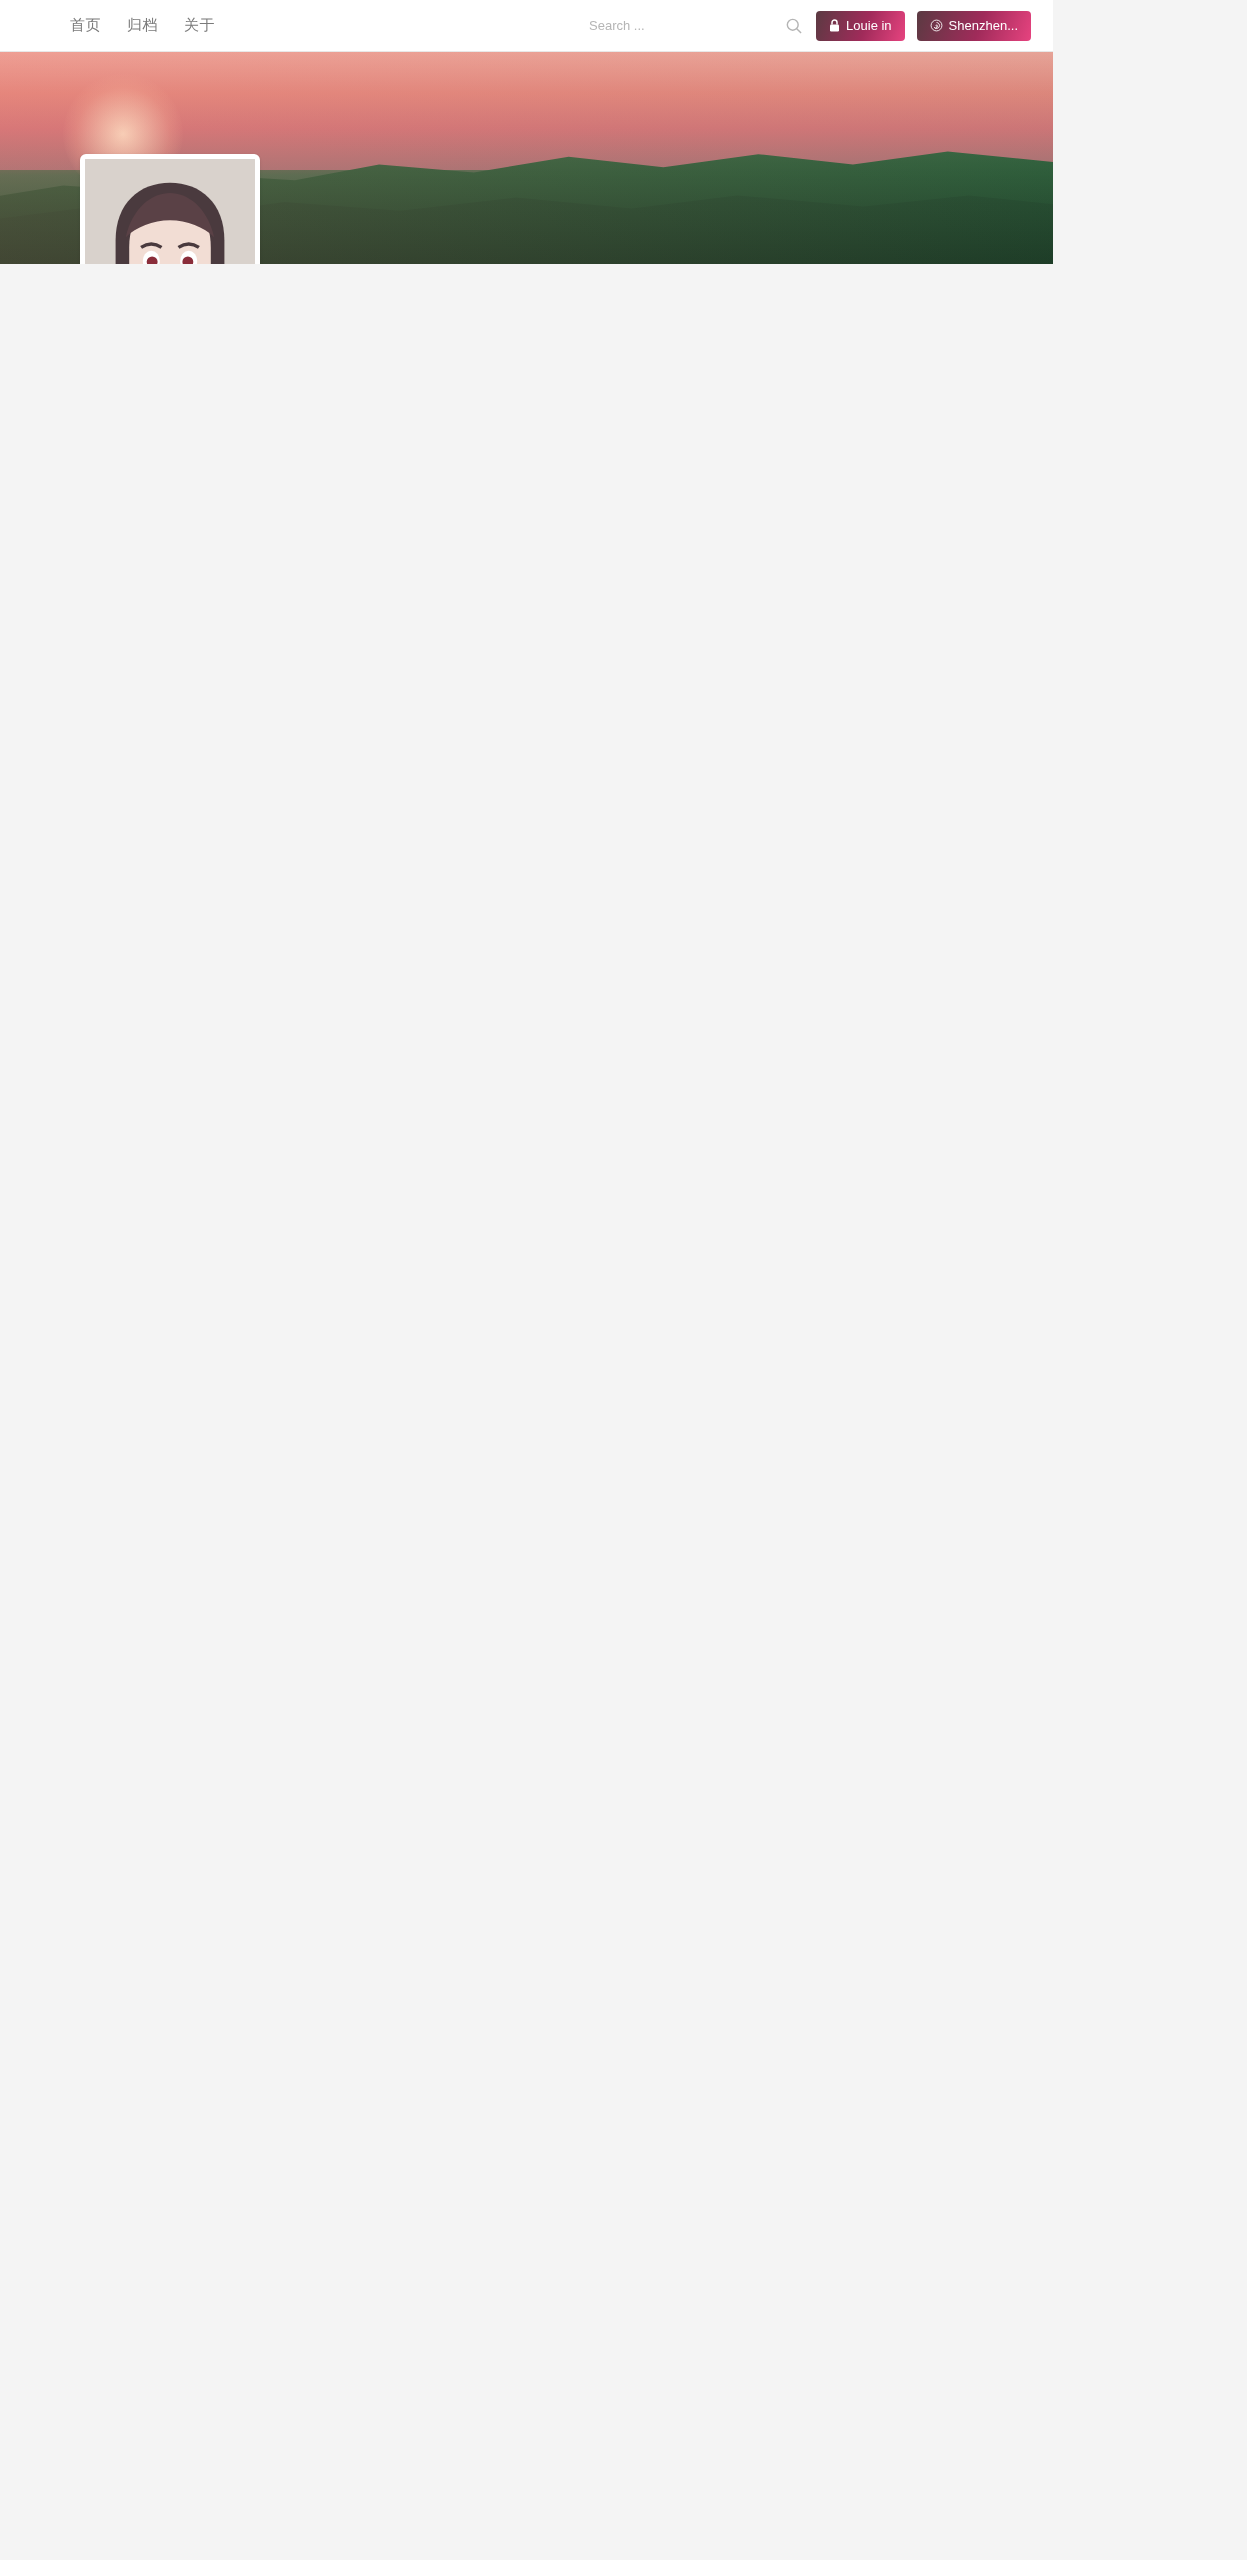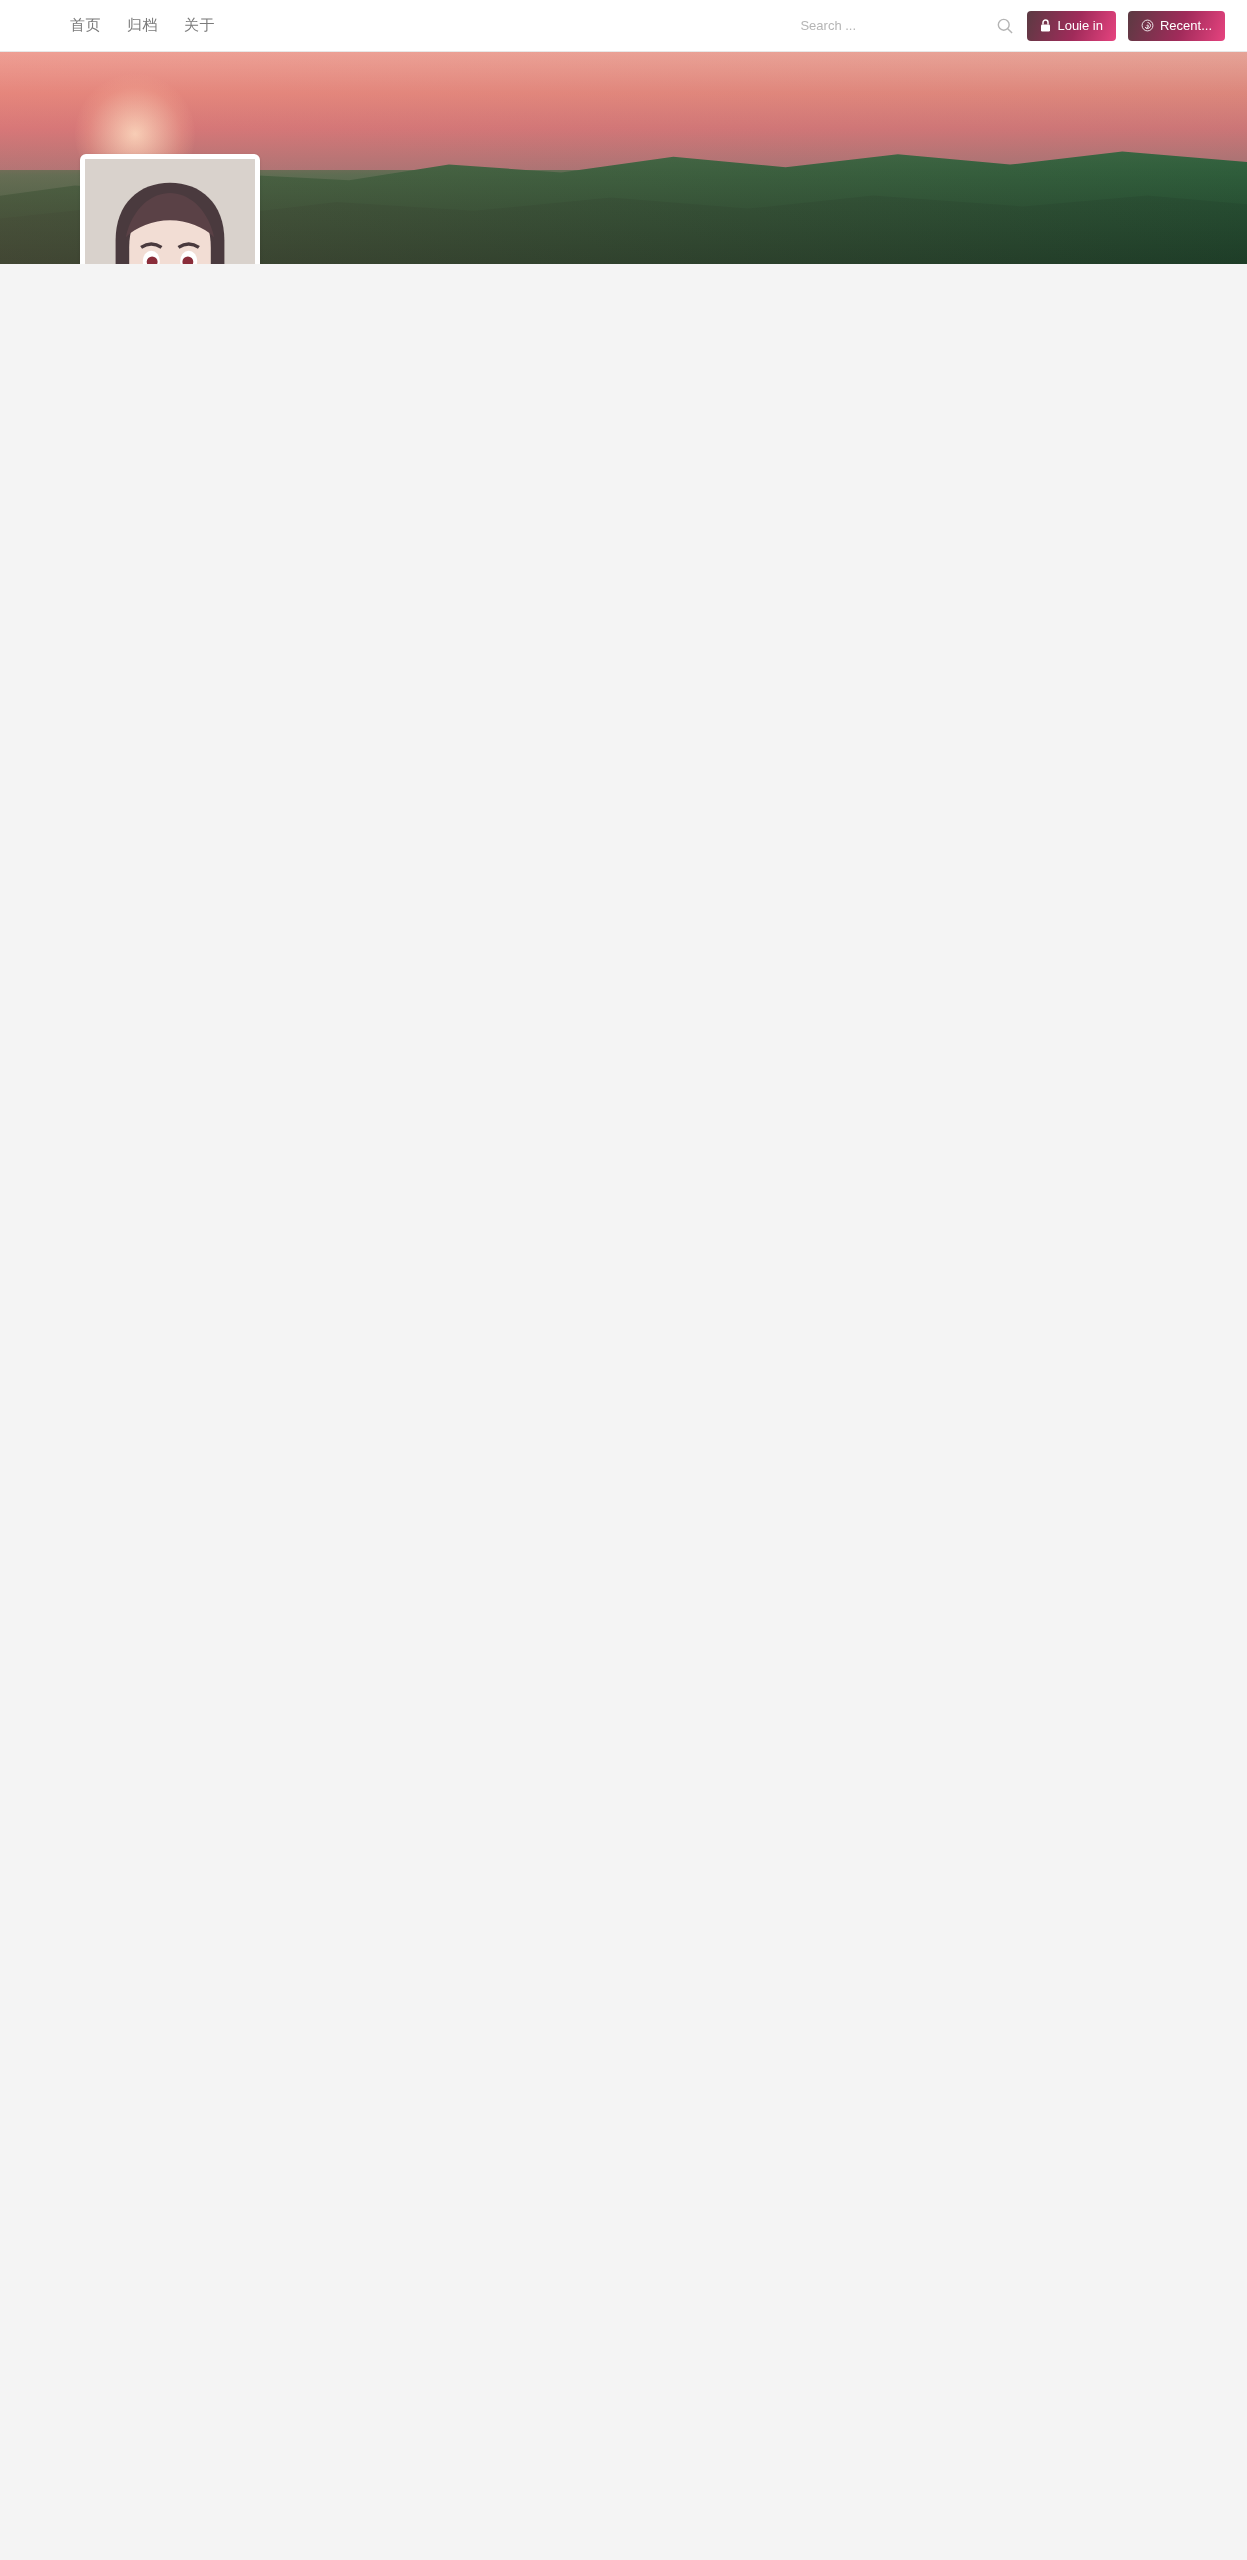--- a/index.html
+++ b/index.html
@@ -3,21 +3,21 @@
 <meta charset="utf-8">
 <style>
   * { box-sizing: border-box; margin: 0; padding: 0; }
   body {
     width: 1247px;
     font-family: "Liberation Sans", "DejaVu Sans", sans-serif;
     background: #f4f4f4;
     color: #444;
     -webkit-font-smoothing: antialiased;
   }
-  .page { width: 1247px; position: relative; background: #f4f4f4; }
+  .page { width: 1053px; position: relative; background: #f4f4f4; }
 
   
   .topbar {
     height: 52px;
     background: #ffffff;
     border-bottom: 1px solid #e8e8e8;
     display: flex;
     align-items: center;
     padding: 0 0 0 0;
     position: relative;
@@ -449,21 +449,21 @@
           <svg width="11" height="13" viewBox="0 0 11 13">
             <rect x="1" y="5.5" width="9" height="7" rx="1.2" fill="#fff"></rect>
             <path d="M3 5.5V3.6a2.5 2.5 0 015 0v1.9" fill="none" stroke="#fff" stroke-width="1.5"></path>
           </svg>
           <span>Louie in</span>
         </a>
         <a class="btn-pill" href="#">
           <svg width="13" height="13" viewBox="0 0 24 24">
             <path d="M12 2a10 10 0 100 20 10 10 0 000-20zm0 4.5a5.5 5.5 0 11-4.2 9 3.3 3.3 0 104.3-4.9 1.6 1.6 0 00.6 3" fill="none" stroke="#fff" stroke-width="1.6"></path>
           </svg>
-          <span>Recent...</span>
+          <span>Shenzhen...</span>
         </a>
       </div>
     </div>
   </div>
 
   <div class="hero">
     <div class="sky"></div>
     <div class="sun"></div>
     <div class="ridge"></div>
     <div class="ridge2"></div>

